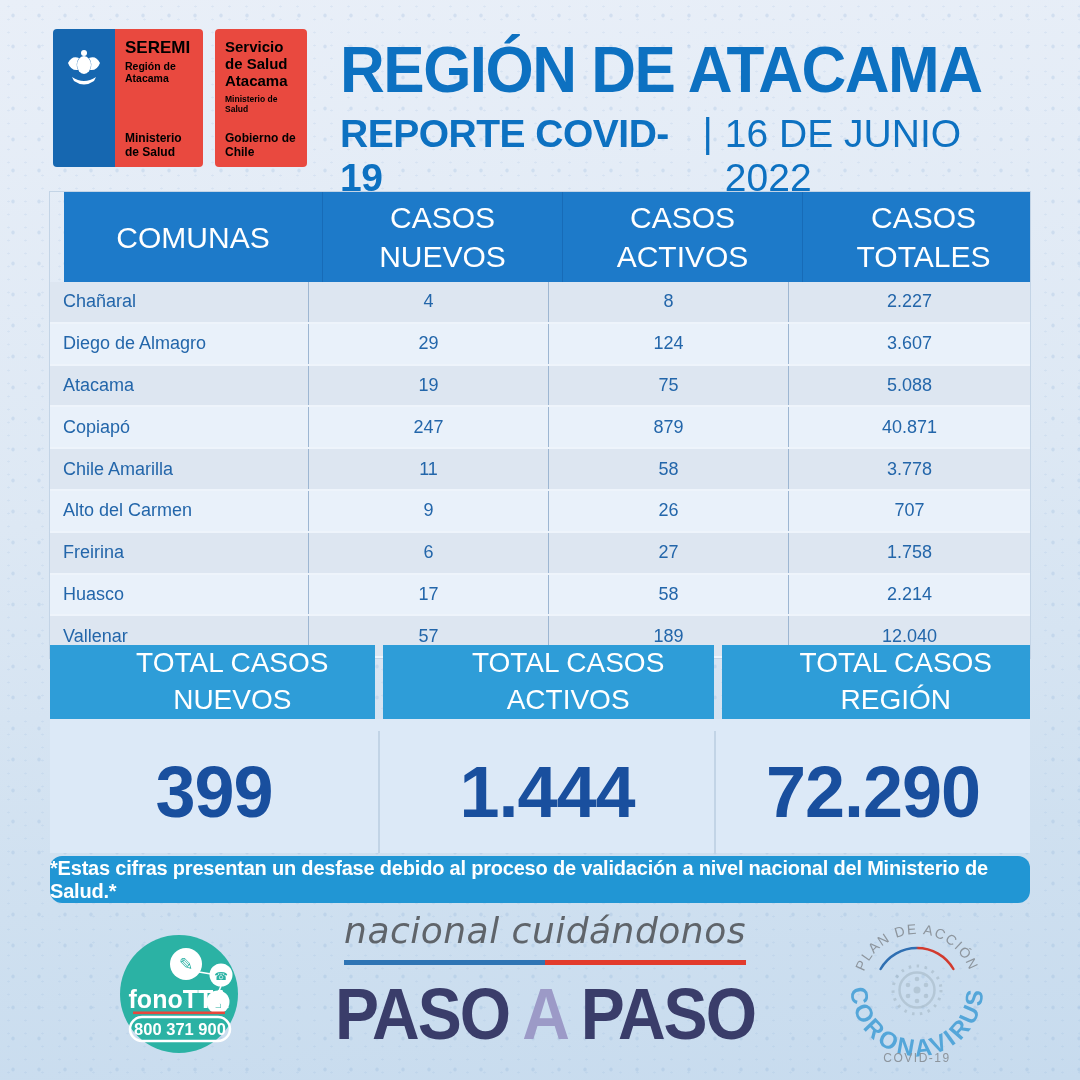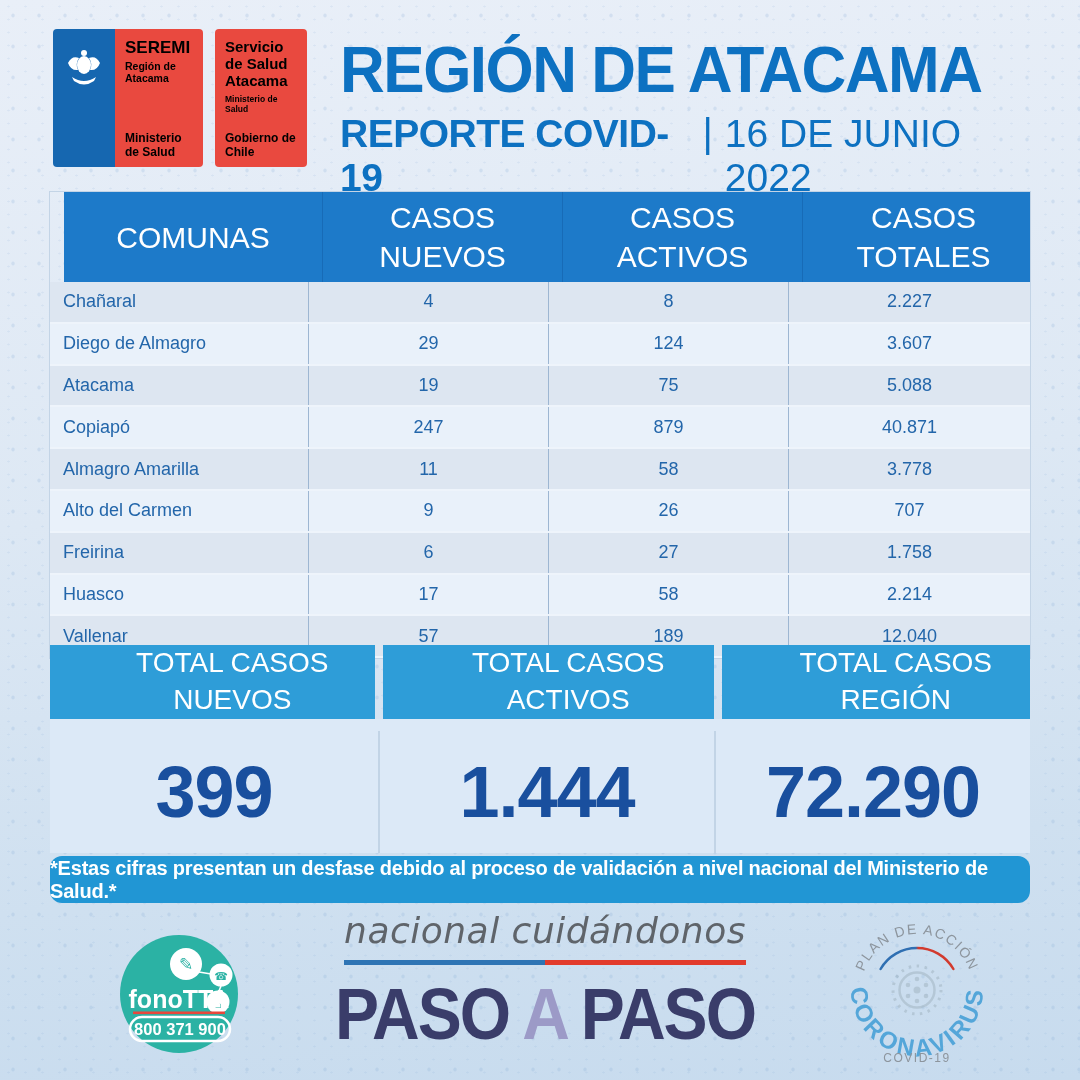--- a/index.html
+++ b/index.html
@@ -143,21 +143,21 @@
         <div class="c">75</div>
         <div class="c">5.088</div>
       </div>
       <div class="trow">
         <div class="c name">Copiapó</div>
         <div class="c">247</div>
         <div class="c">879</div>
         <div class="c">40.871</div>
       </div>
       <div class="trow">
-        <div class="c name">Almagro Amarilla</div>
+        <div class="c name">Chile Amarilla</div>
         <div class="c">11</div>
         <div class="c">58</div>
         <div class="c">3.778</div>
       </div>
       <div class="trow">
         <div class="c name">Alto del Carmen</div>
         <div class="c">9</div>
         <div class="c">26</div>
         <div class="c">707</div>
       </div>

